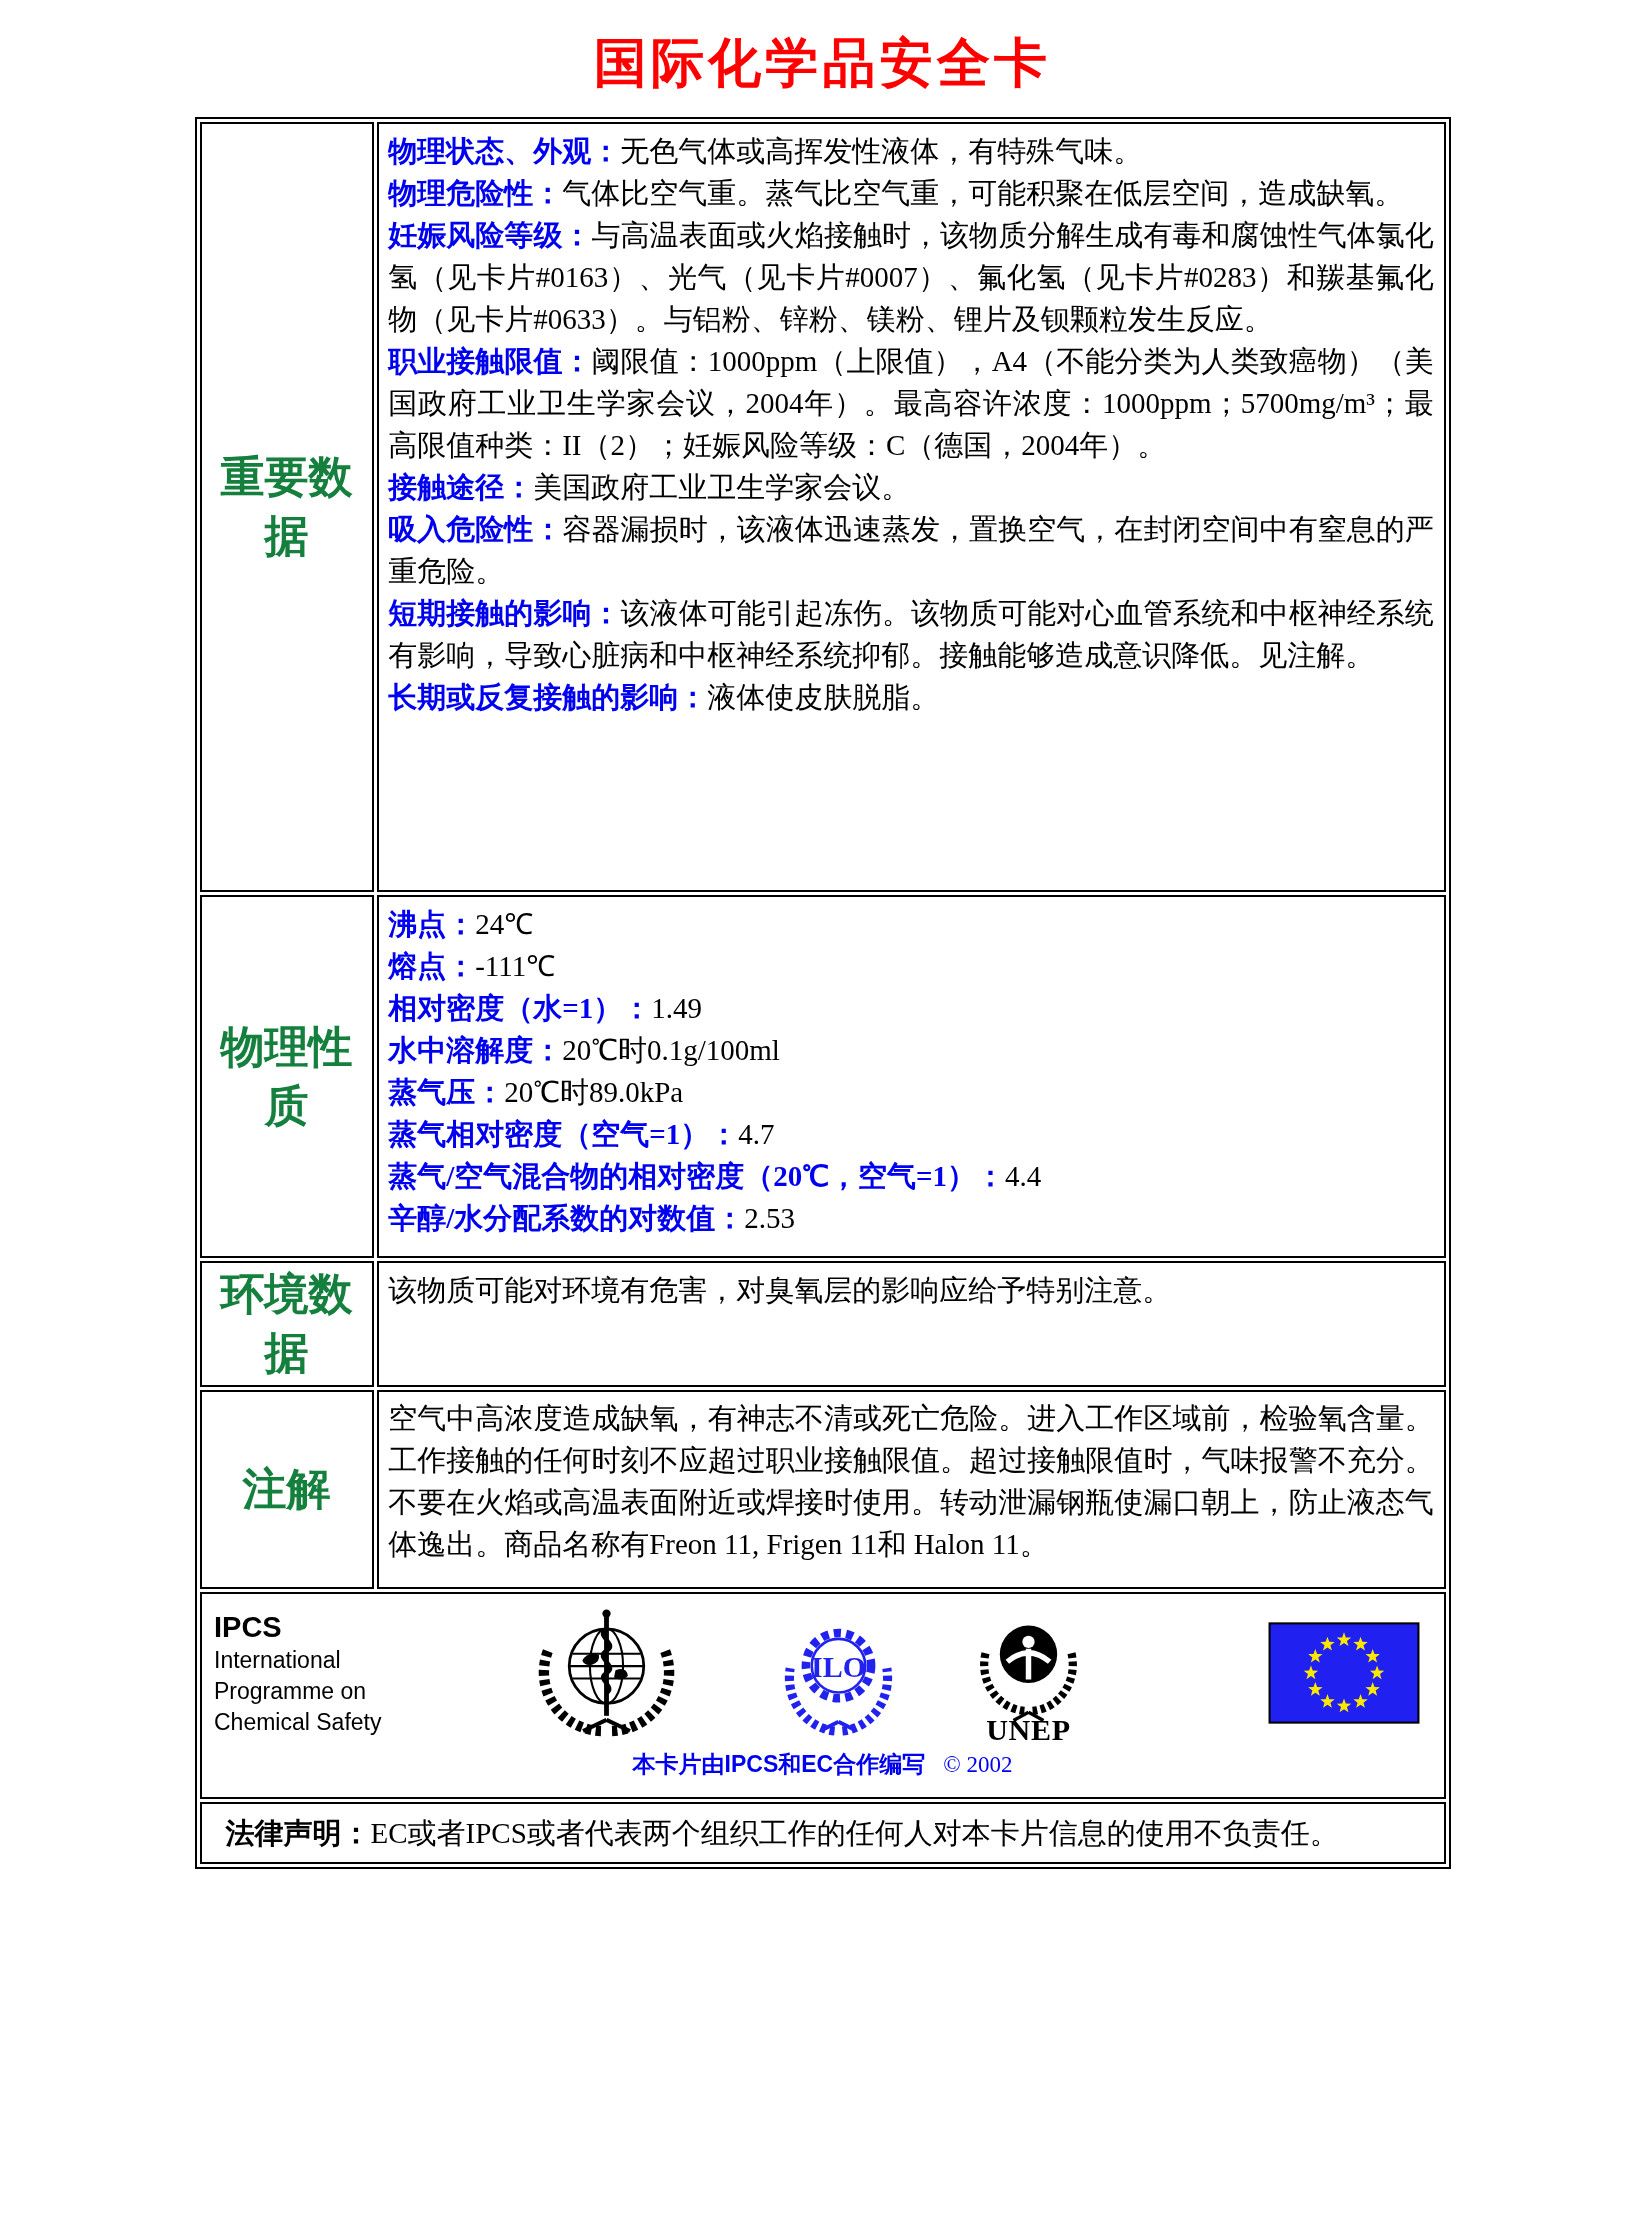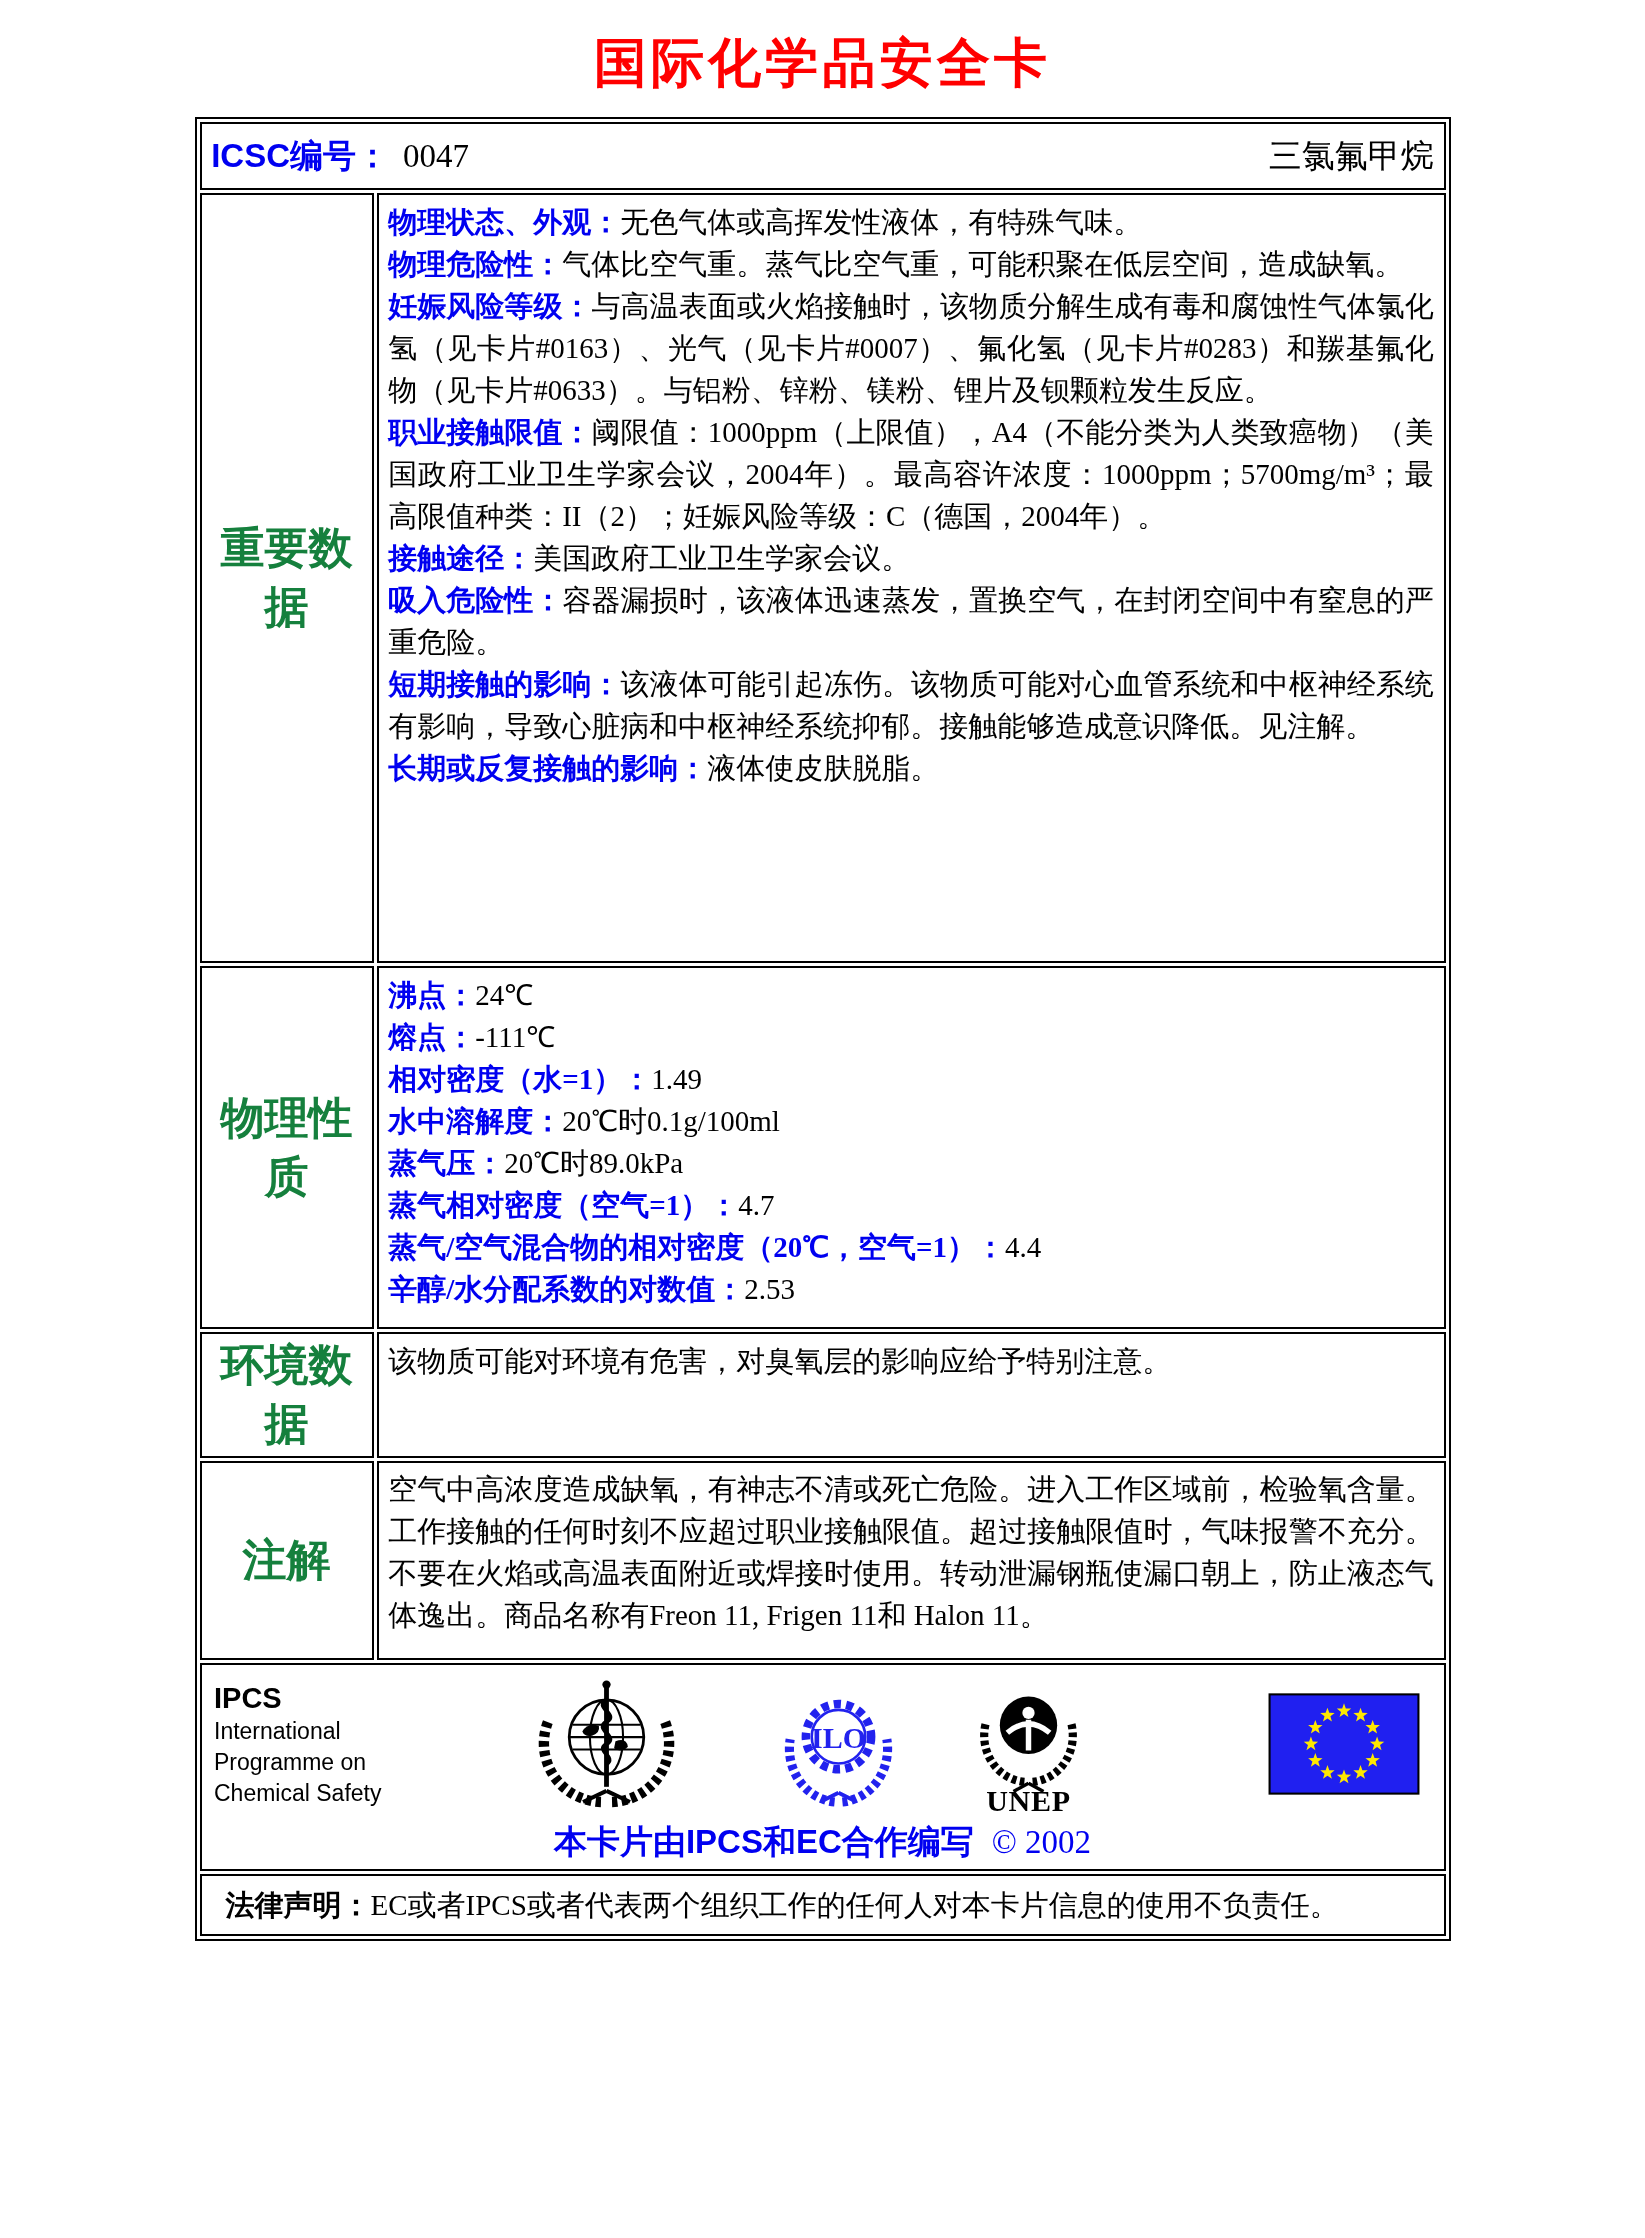--- a/index.html
+++ b/index.html
@@ -42,49 +42,39 @@
   td.logos-cell{height:189px;padding:9.7px 12.5px 4.2px 12.5px;}
   .logo-row{display:flex;align-items:center;}
   .ipcs-block{width:230px;flex:0 0 auto;}
   .ipcs-acronym{font-family:"Liberation Sans", sans-serif;font-weight:bold;font-size:29px;line-height:36px;}
   .ipcs-line{font-family:"Liberation Sans", sans-serif;font-size:23px;line-height:31px;}
   .logo{flex:0 0 auto;}
   .m-who{margin-left:90px;}
   .m-ilo{margin-left:104px;}
   .m-unep{margin-left:83px;}
   .m-eu{margin-left:188px;}
-  .caption-line{text-align:center;margin-top:5.6px;font-size:33px;color:#0000f0;}
+  .caption-line{text-align:center;margin-top:5.6px;font-size:23px;color:#0000f0;}
   .caption-line .cap-b{font-weight:bold;font-family:"Liberation Sans", sans-serif;}
   .caption-line .cap-c{font-weight:normal;margin-left:18px;font-family:"Liberation Serif", serif;}
   td.legal-cell{height:58px;vertical-align:middle;padding:0 24px;}
   .legal-text{font-size:29px;line-height:38px;}
   .legal-text .k2{font-weight:bold;font-family:"Liberation Sans", sans-serif;color:#000;}
 </style>
 </head>
 <body>
 
 <div class="page-title">国际化学品安全卡</div>
 
 <table class="card">
   <colgroup>
       <col class="c1">
       <col>
     </colgroup>
 
   <tbody>
-      <tr>
-    <td colspan="2" class="hdr">
-      <div class="hdr-inner">
-        <span>
-          <span class="icsc-label">ICSC编号：</span><span class="icsc-num">0047</span>
-        </span>
-        <span class="chem">三氯氟甲烷</span>
-      </div>
-    </td>
-  </tr>
 
   <tr>
     <td class="lbl">重要数据</td>
     <td class="cnt h-important">
       <p class="para"><span class="k">物理状态、外观：</span><span class="v">无色气体或高挥发性液体，有特殊气味。</span></p>
       <p class="para"><span class="k">物理危险性：</span><span class="v">气体比空气重。蒸气比空气重，可能积聚在低层空间，造成缺氧。</span></p>
       <p class="para"><span class="k">妊娠风险等级：</span><span class="v">与高温表面或火焰接触时，该物质分解生成有毒和腐蚀性气体氯化氢（见卡片#0163）、光气（见卡片#0007）、氟化氢（见卡片#0283）和羰基氟化物（见卡片#0633）。与铝粉、锌粉、镁粉、锂片及钡颗粒发生反应。</span></p>
       <p class="para"><span class="k">职业接触限值：</span><span class="v">阈限值：1000ppm（上限值），A4（不能分类为人类致癌物）（美国政府工业卫生学家会议，2004年）。最高容许浓度：1000ppm；5700mg/m³；最高限值种类：II（2）；妊娠风险等级：C（德国，2004年）。</span></p>
       <p class="para"><span class="k">接触途径：</span><span class="v">美国政府工业卫生学家会议。</span></p>
       <p class="para"><span class="k">吸入危险性：</span><span class="v">容器漏损时，该液体迅速蒸发，置换空气，在封闭空间中有窒息的严重危险。</span></p>

